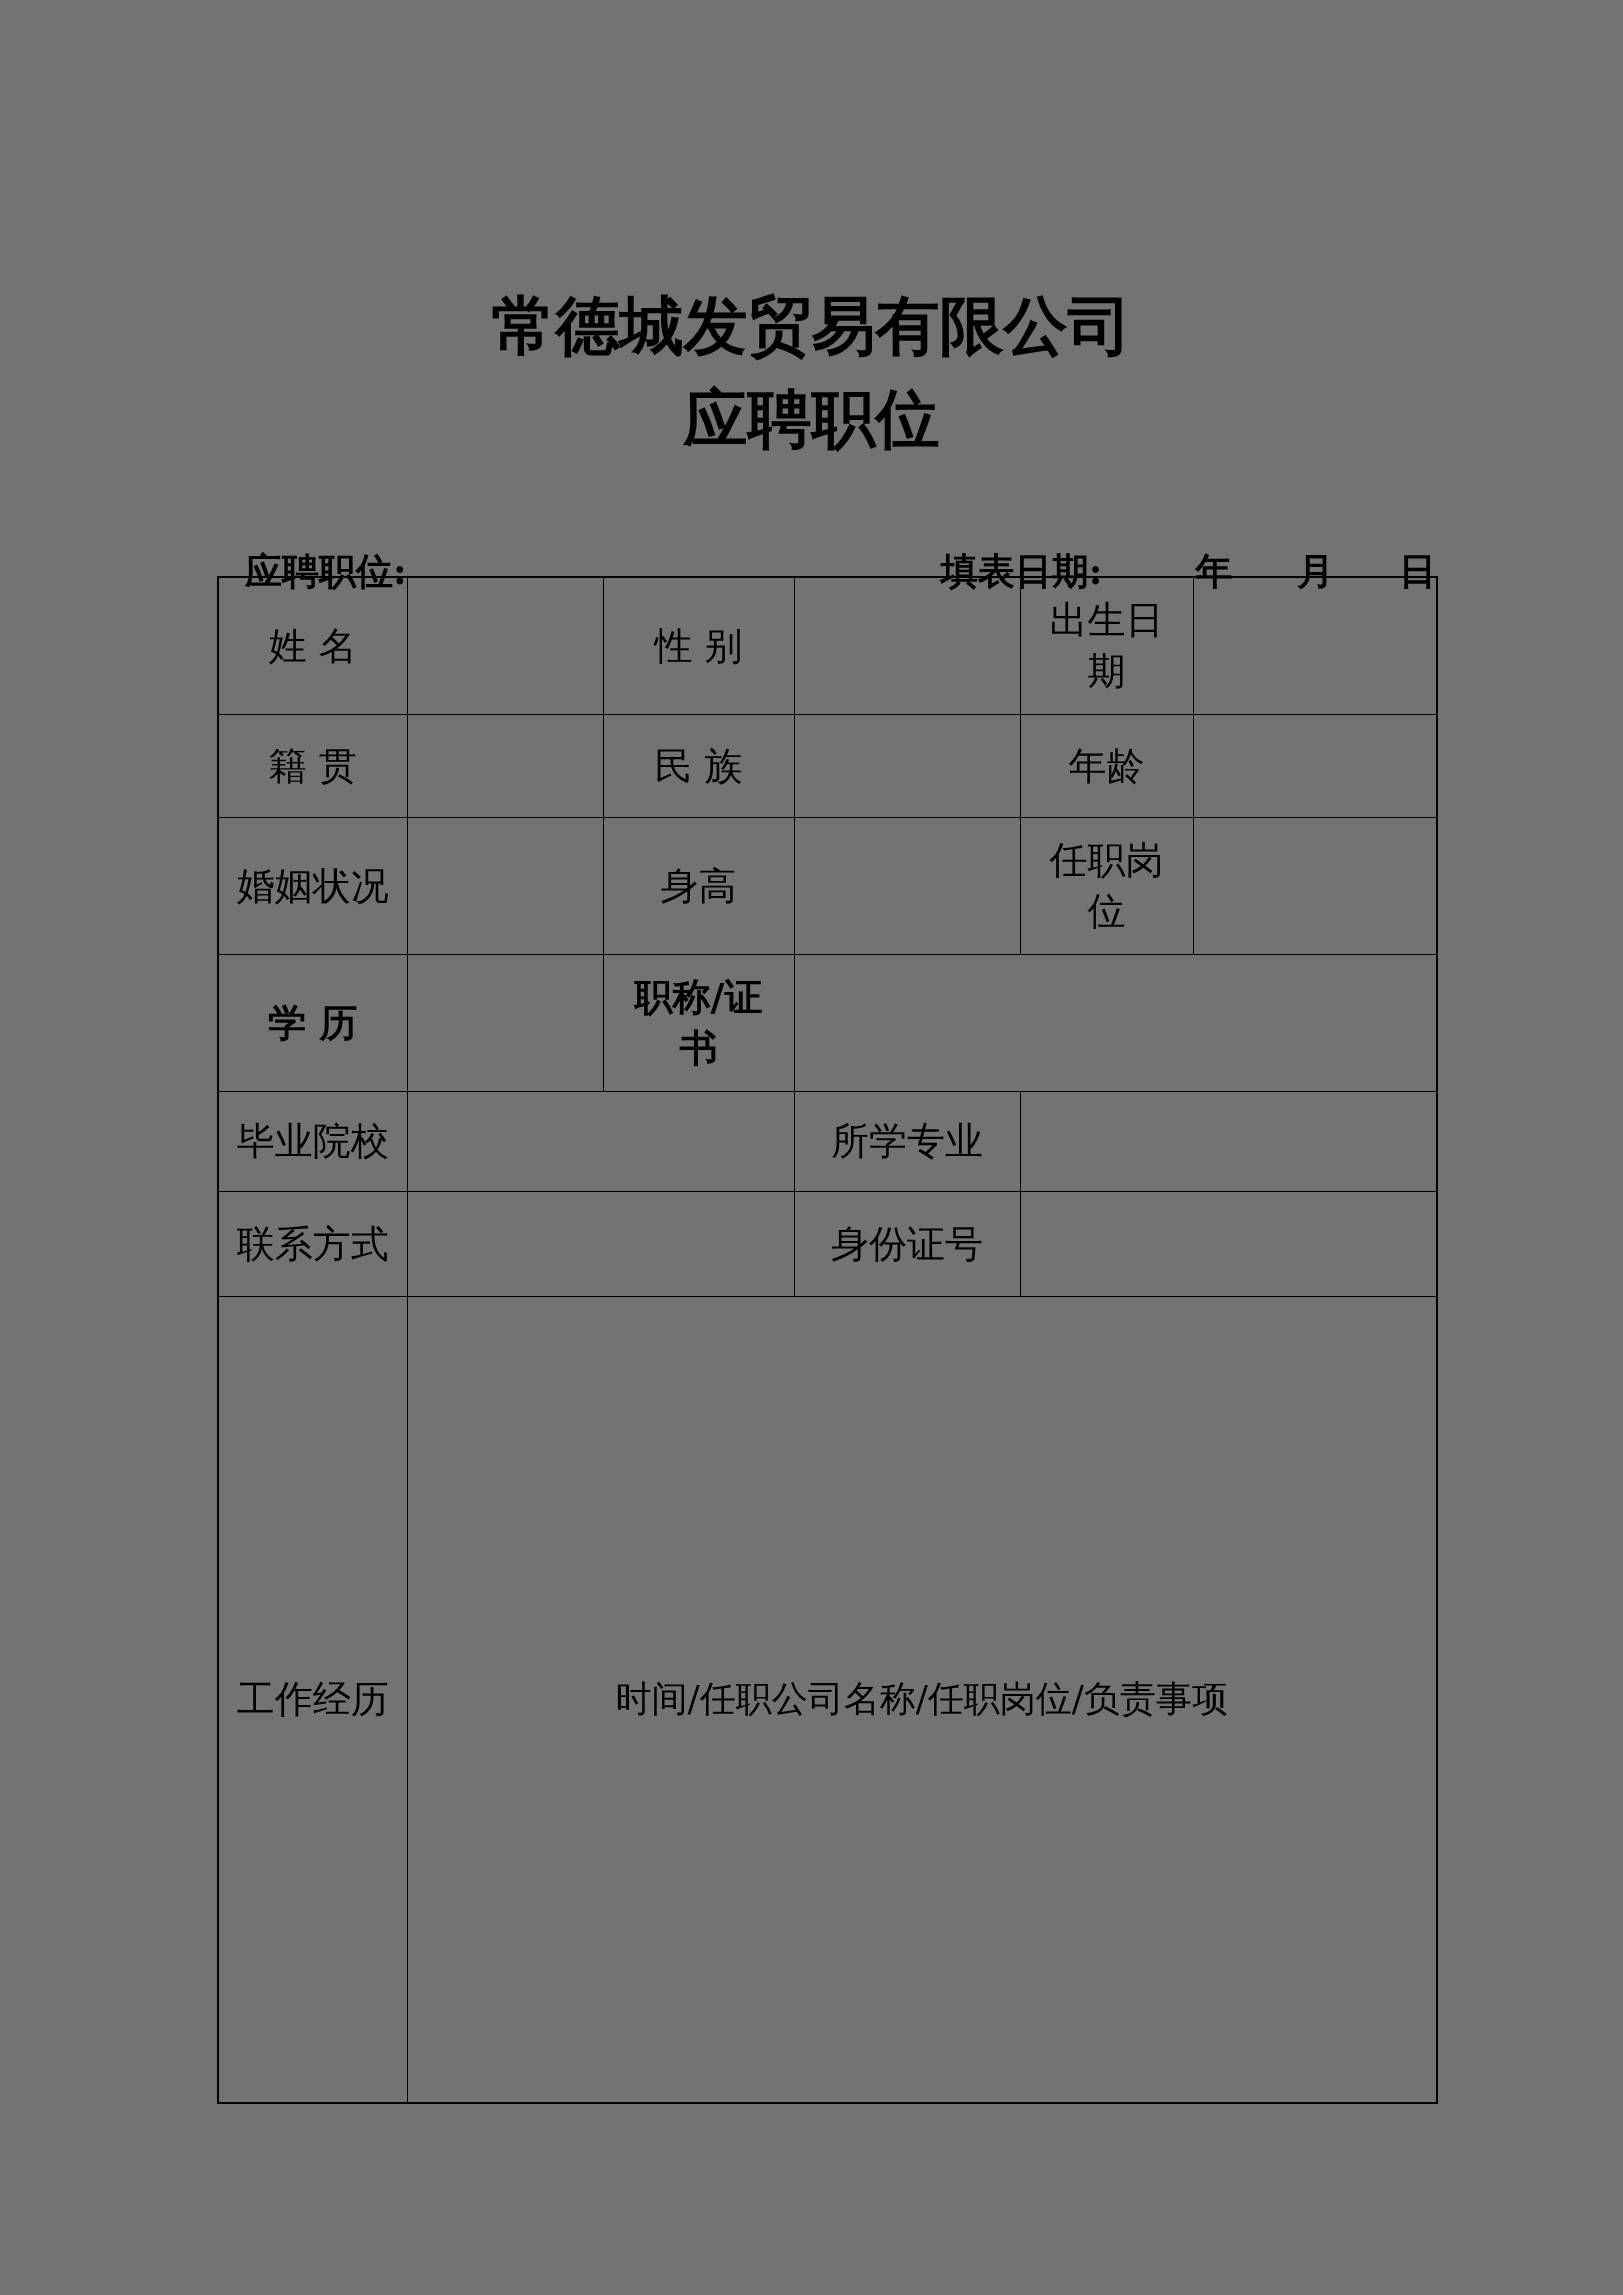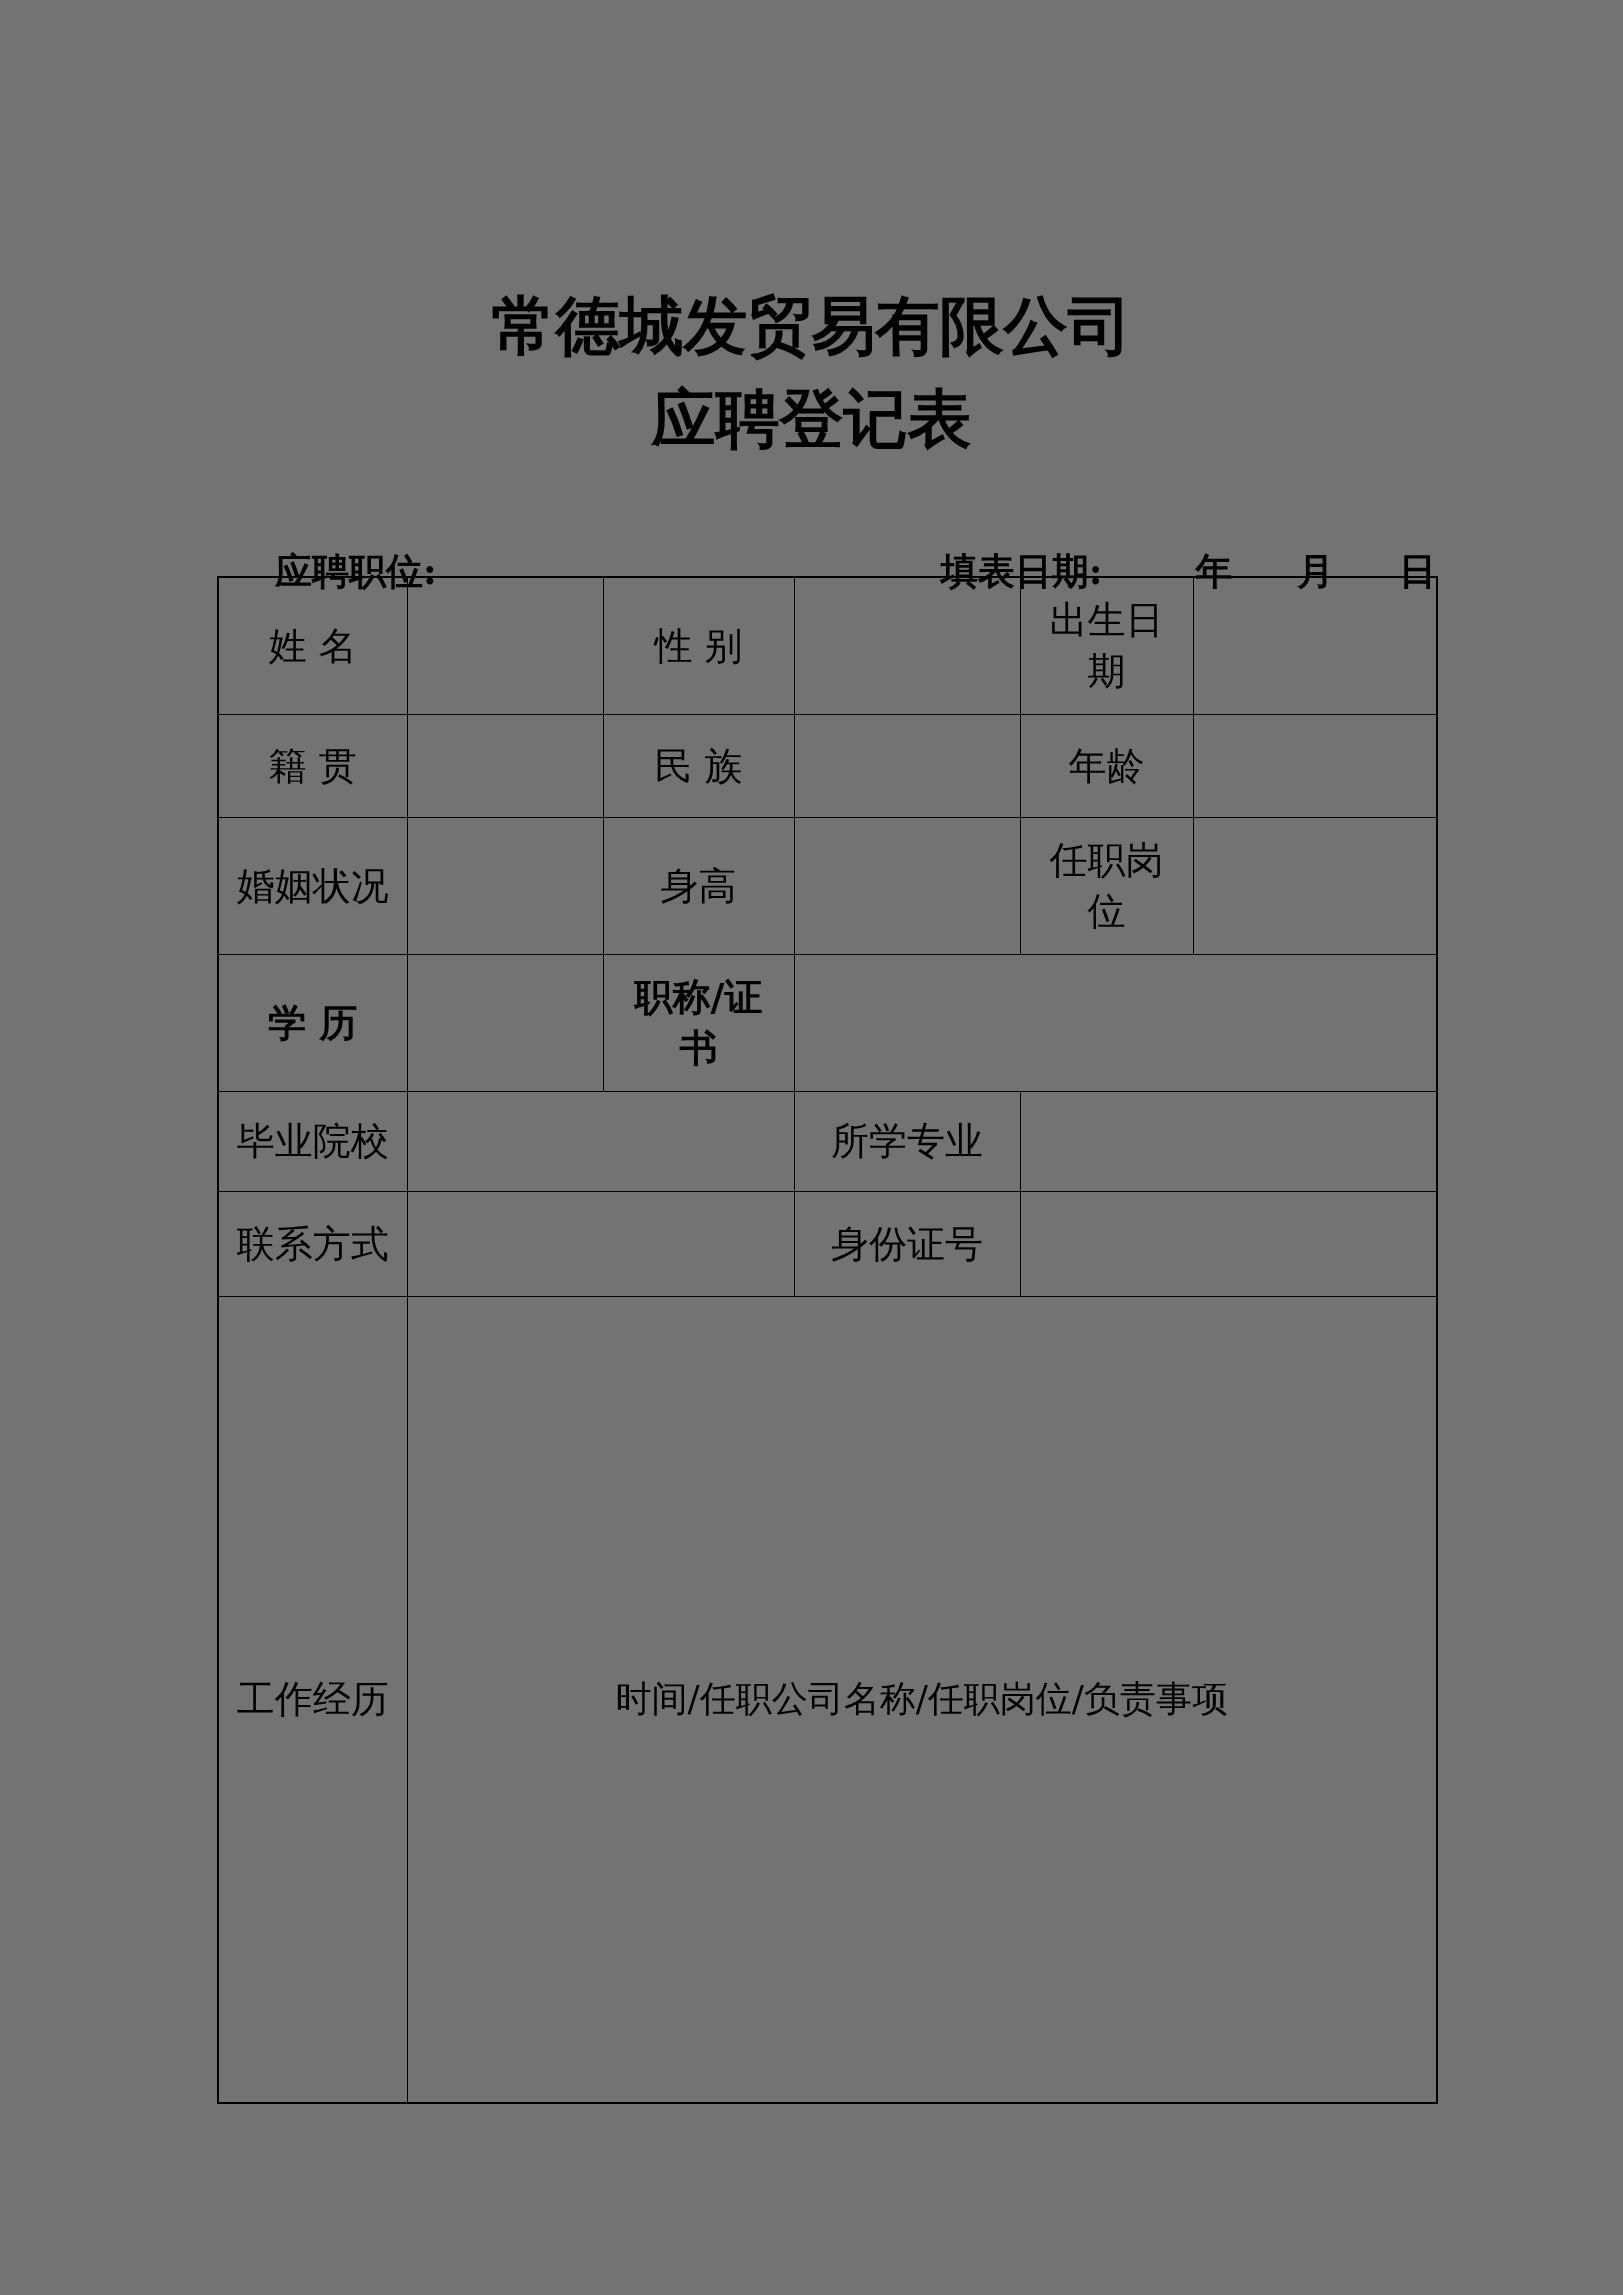--- a/index.html
+++ b/index.html
@@ -43,21 +43,21 @@
     top: 512px;
     left: 217px;
     width: 1219px;
     display: flex;
     justify-content: space-between;
     align-items: baseline;
     font-size: 37px;
     font-weight: 700;
     line-height: 1.25;
   }
-  .pos-label { margin-left: 58px; }
+  .pos-label { margin-left: 28px; }
   .date-group { white-space: nowrap; margin-top: 36px; }
   .date-group .yr { margin-left: 80px; }
   .date-group .mo { margin-left: 52px; }
   .date-group .dy { margin-left: 52px; }
 
   table.form-table {
     position: absolute;
     top: 576px;
     left: 217px;
     width: 1219px;
@@ -85,21 +85,21 @@
     font-size: 36px;
     line-height: 1.3;
   }
 </style>
 </head>
 <body>
 
 <div class="page">
 
   <h1 class="title1">常德城发贸易有限公司</h1>
-  <h2 class="title2">应聘登记表</h2>
+  <h2 class="title2">应聘职位</h2>
 
   <div class="form-header">
     <span class="pos-label">应聘职位:</span>
     <span class="date-group">
       <span>填表日期:</span>
       <span class="yr">年</span>
       <span class="mo">月</span>
       <span class="dy">日</span>
     </span>
   </div>

